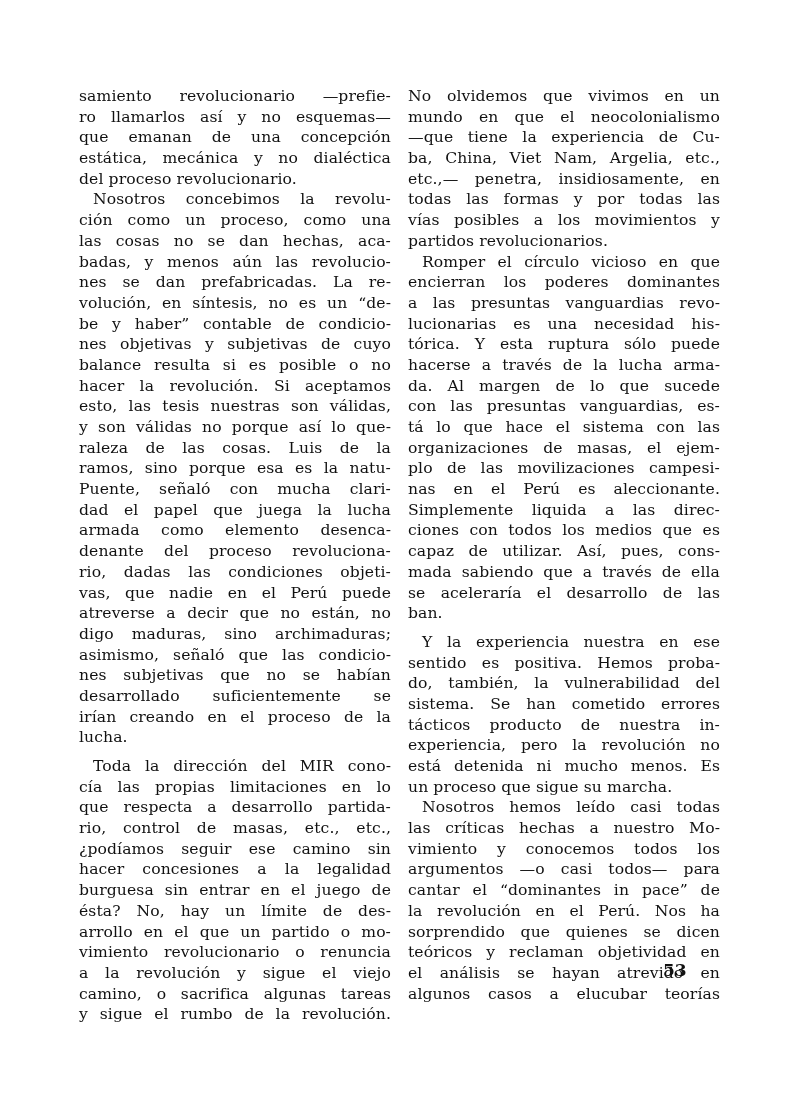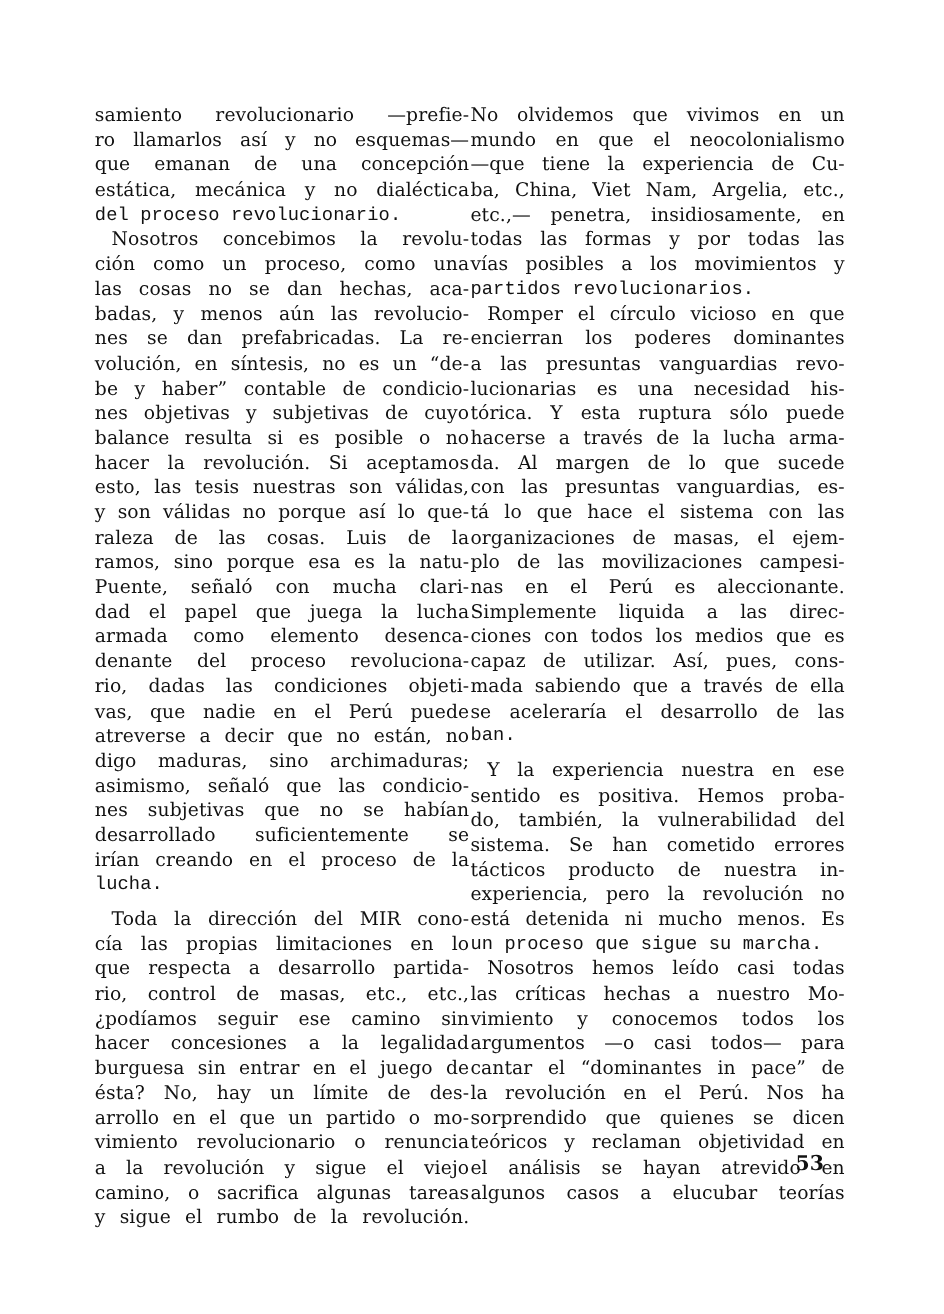--- a/index.html
+++ b/index.html
@@ -21,34 +21,33 @@
       top: 0;
       width: 787px;
       height: 782px;
     }
     .column {
       position: absolute;
       top: 86px;
       width: 312px;
     }
     .col-left { left: 79px; }
-    .col-right { left: 392px; width: 312px; }
+    .col-right { left: 408px; width: 312px; }
     .line {
       display: block;
       height: 20.7px;
       line-height: 20.7px;
       font-size: 15.6px;
       white-space: nowrap;
       text-align: justify;
       text-align-last: justify;
       letter-spacing: 0.1px;
     }
     .line.last {
       text-align-last: left;
-      font-family: Liberation Mono, monospace;
     }
     .line.indent {
       padding-left: 14px;
     }
     .para-gap {
       display: block;
       height: 8px;
     }
     .page-number {
       position: absolute;

